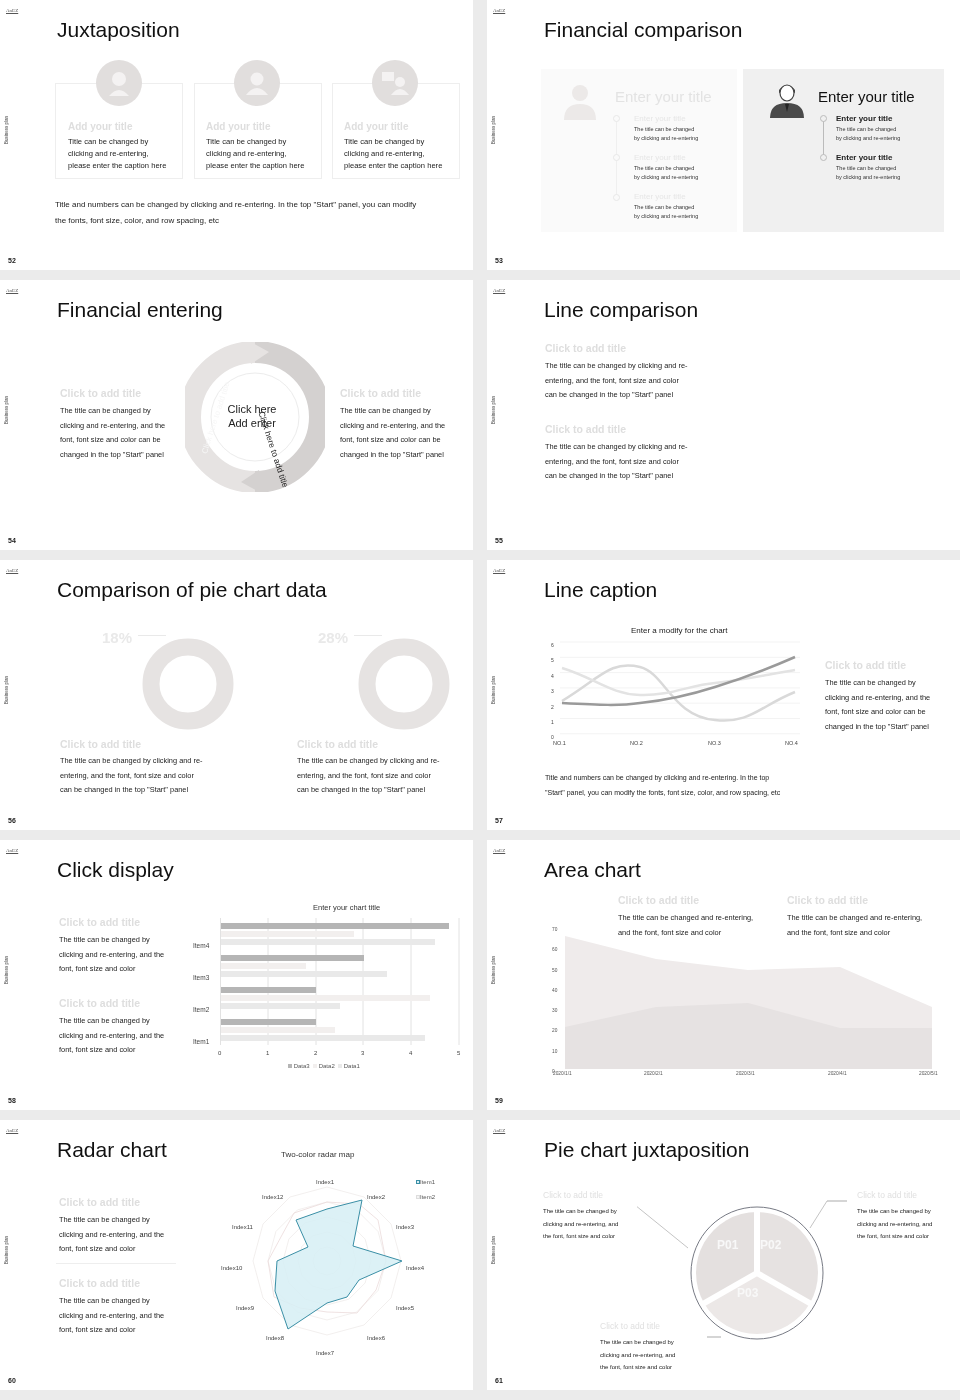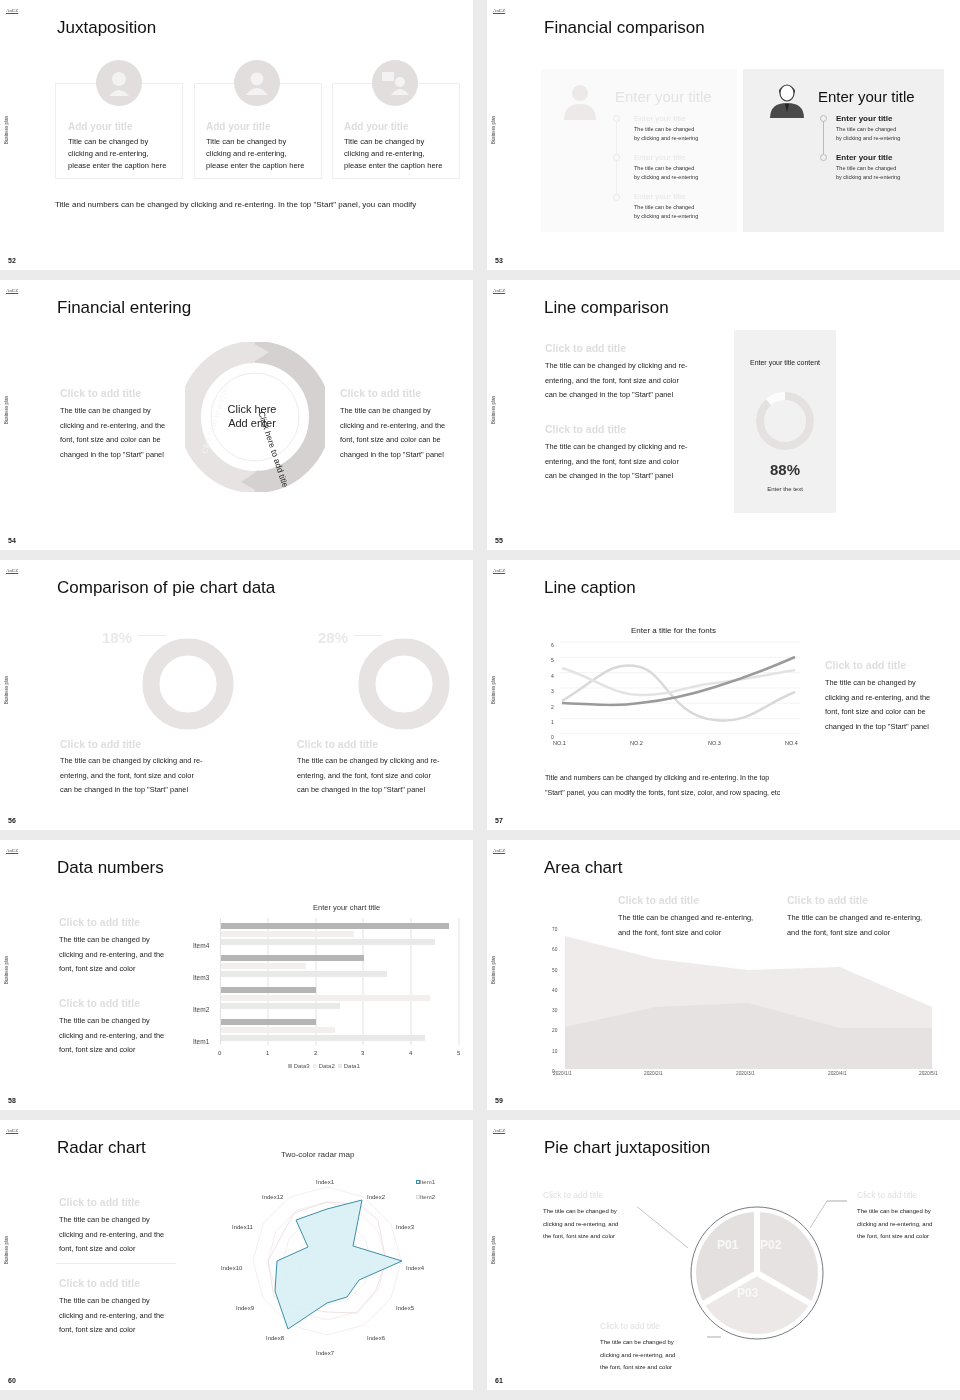--- a/index.html
+++ b/index.html
@@ -2,21 +2,21 @@
 <html><head>
 <meta charset="utf-8">
 <style>
 *{box-sizing:border-box;margin:0;padding:0}
 html,body{width:960px;height:1400px;background:#ebebeb;font-family:"Liberation Sans",sans-serif;color:#222;overflow:hidden}
 .grid{position:relative;width:960px;height:1400px}
 .slide{position:absolute;width:473px;height:270px;background:#fff;overflow:hidden}
 .brand{position:absolute;left:6px;top:8px;font-size:5px;color:#555;text-decoration:underline;font-family:"Liberation Serif",serif}
 .side{position:absolute;left:4px;top:100px;width:12px;height:60px;writing-mode:vertical-rl;transform:rotate(180deg);font-size:4.5px;color:#444;text-align:center}
 .pno{position:absolute;left:8px;bottom:6px;font-size:7px;font-weight:bold;color:#222}
-.stitle{position:absolute;left:57px;top:18px;font-size:17px;color:#111;white-space:nowrap}
+.stitle{position:absolute;left:57px;top:18px;font-size:21px;color:#111;white-space:nowrap}
 .gh{color:#dedede;font-weight:bold;font-size:10.5px;white-space:nowrap}
 .body{font-size:7.4px;line-height:14.5px;color:#222}
 .abs{position:absolute}
 svg{display:block}
 </style>
 </head>
 <body>
 
 <div class="grid">
 
@@ -64,20 +64,21 @@
   </div>
   <div class="abs gh" style="left:344px;top:121px;font-size:10px">Add your title</div>
   <div class="abs" style="left:344px;top:136px;font-size:7.6px;line-height:11.8px;color:#222">
     <div>Title can be changed by</div>
         <div>clicking and re-entering,</div>
         <div>please enter the caption here</div>
   </div>
 
   <div class="abs body" style="left:55px;top:197px;font-size:8px;line-height:16px;white-space:nowrap">
     <div>Title and numbers can be changed by clicking and re-entering. In the top "Start" panel, you can modify</div>
+        <div>the fonts, font size, color, and row spacing, etc</div>
   </div>
 </div>
 
 <div class="slide" style="left:487px;top:0">
   <div class="brand">AnEZ</div>
   <div class="side">Business plan</div>
   <div class="pno">53</div>
   <div class="stitle">Financial comparison</div>
 
   <div class="abs" style="left:54px;top:69px;width:196px;height:163px;background:#fafafa"></div>
@@ -184,29 +185,20 @@
         <div>entering, and the font, font size and color</div>
         <div>can be changed in the top "Start" panel</div>
   </div>
   <div class="abs gh" style="left:58px;top:143px">Click to add title</div>
   <div class="abs body" style="left:58px;top:160px;white-space:nowrap">
     <div>The title can be changed by clicking and re-</div>
         <div>entering, and the font, font size and color</div>
         <div>can be changed in the top "Start" panel</div>
   </div>
 
-  <div class="abs" style="left:247px;top:50px;width:102px;height:183px;background:#f1f1f1">
-    <div style="position:absolute;top:29px;width:100%;text-align:center;font-size:7px;color:#222">Enter your title content</div>
-    <svg class="abs" style="left:20px;top:60px" width="62" height="62">
-      <circle cx="31" cy="31" r="25" fill="none" stroke="#fcfcfc" stroke-width="8"></circle>
-      <circle cx="31" cy="31" r="25" fill="none" stroke="#e5e1e0" stroke-width="8" stroke-dasharray="138.2 157.1" transform="rotate(-90 31 31)"></circle>
-    </svg>
-    <div style="position:absolute;top:131px;width:100%;text-align:center;font-size:15px;font-weight:bold;color:#333">88%</div>
-    <div style="position:absolute;top:156px;width:100%;text-align:center;font-size:6px;color:#333">Enter the text</div>
-  </div>
 </div>
 
 <div class="slide" style="left:0;top:560px">
   <div class="brand">AnEZ</div>
   <div class="side">Business plan</div>
   <div class="pno">56</div>
   <div class="stitle">Comparison of pie chart data</div>
 
   <div class="abs" style="left:102px;top:69px;font-size:15px;font-weight:bold;color:#e9e9e9">18%</div>
   <div class="abs" style="left:138px;top:75px;width:28px;height:1px;background:#e9e9e9"></div>
@@ -232,21 +224,21 @@
         <div>can be changed in the top "Start" panel</div>
   </div>
 </div>
 
 <div class="slide" style="left:487px;top:560px">
   <div class="brand">AnEZ</div>
   <div class="side">Business plan</div>
   <div class="pno">57</div>
   <div class="stitle">Line caption</div>
 
-  <div class="abs" style="left:144px;top:66px;font-size:8px;color:#222">Enter a title for the fonts</div>
+  <div class="abs" style="left:144px;top:66px;font-size:8px;color:#222">Enter a modify for the chart</div>
   <div class="abs" style="left:64px;top:78px;font-size:5px;line-height:15.4px;color:#444">
     <div>6</div>
         <div>5</div>
         <div>4</div>
         <div>3</div>
         <div>2</div>
         <div>1</div>
         <div>0</div>
   </div>
   <svg class="abs" style="left:73px;top:80px" width="240" height="98">
@@ -280,21 +272,21 @@
   <div class="abs" style="left:58px;top:211px;font-size:7px;line-height:14.5px;color:#222;white-space:nowrap">
     <div>Title and numbers can be changed by clicking and re-entering. In the top</div>
         <div>"Start" panel, you can modify the fonts, font size, color, and row spacing, etc</div>
   </div>
 </div>
 
 <div class="slide" style="left:0;top:840px">
   <div class="brand">AnEZ</div>
   <div class="side">Business plan</div>
   <div class="pno">58</div>
-  <div class="stitle">Data numbers</div>
+  <div class="stitle">Click display</div>
 
   <div class="abs gh" style="left:59px;top:76px">Click to add title</div>
   <div class="abs body" style="left:59px;top:93px;white-space:nowrap">
     <div>The title can be changed by</div>
         <div>clicking and re-entering, and the</div>
         <div>font, font size and color</div>
   </div>
   <div class="abs gh" style="left:59px;top:157px">Click to add title</div>
   <div class="abs body" style="left:59px;top:174px;white-space:nowrap">
     <div>The title can be changed by</div>

